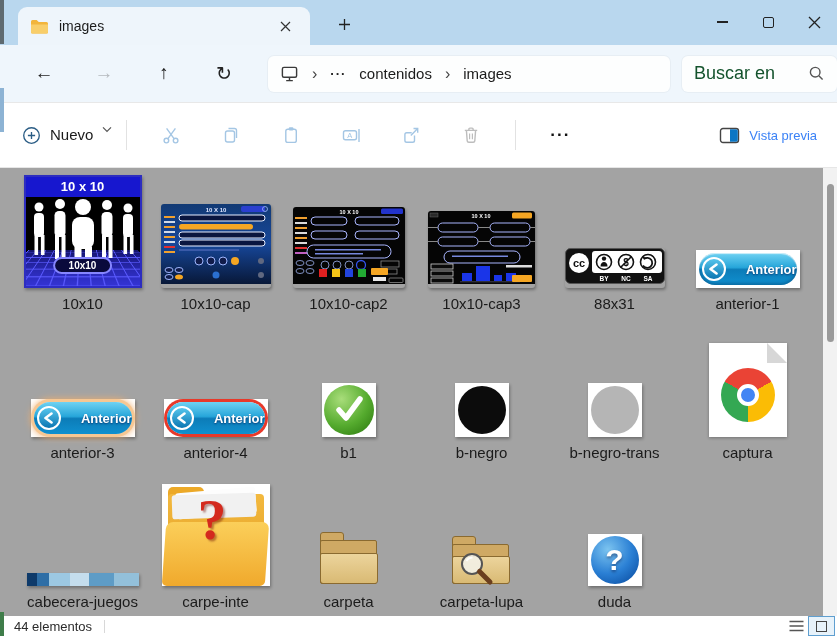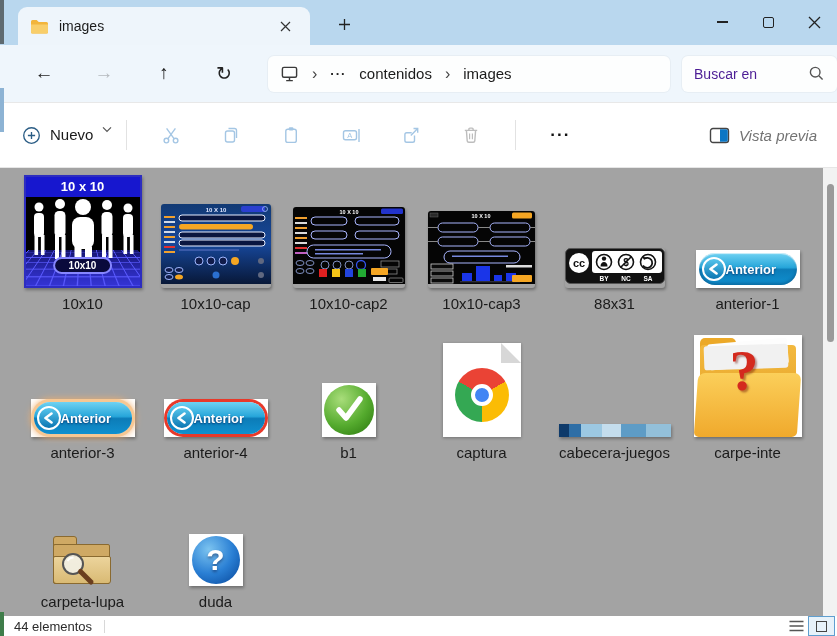--- a/index.html
+++ b/index.html
@@ -30,33 +30,33 @@
   .nav-btns { display:flex; margin-left:14px; }
   .nav-btn { width:60px; text-align:center; font-size:19px; color:#222; }
   .nav-btn.disabled { color:#b4b9bd; }
   .addressbar { margin-left:14px; width:405px; height:36px; background:#fdfefe; border-radius:6px;
                 display:flex; align-items:center; padding:0 12px; gap:13px; box-shadow:0 0 0 1px rgba(0,0,0,0.03); }
   .crumb { font-size:15px; color:#1b1b1b; }
   .crumb-chev { font-size:16px; color:#444; }
   .crumb-ellipsis { font-size:13px; font-weight:bold; color:#222; letter-spacing:1px; }
   .searchbox { margin-left:12px; width:156px; height:36px; background:#fdfefe; border-radius:6px;
                display:flex; align-items:center; padding:0 12px; box-shadow:0 0 0 1px rgba(0,0,0,0.03); }
-  .search-ph { font-size:14px; color:#4c1d95; flex:1; }
+  .search-ph { font-size:18px; color:#14532d; flex:1; }
 
   
   .toolbar { position:absolute; top:102px; left:0; right:0; height:66px; background:#fff;
              border-top:1px solid #e8e8e8; border-bottom:1px solid #e6e6e6;
              display:flex; align-items:center; }
   .nuevo { margin-left:22px; display:flex; align-items:flex-start; gap:9px; }
   .nuevo-label { font-size:15px; color:#1b1b1b; }
   .tb-sep { width:1px; height:30px; background:#e2e2e2; margin:0 14px; }
   .tool-ico { width:60px; display:flex; justify-content:center; align-items:center; }
   .more-dots { font-size:17px; font-weight:bold; color:#111; letter-spacing:1px; width:60px; text-align:center; }
   .preview-btn { margin-left:auto; margin-right:20px; display:flex; align-items:center; gap:9px; }
-  .preview-label { font-size:15px; color:#737373;font-style:italic; }
+  .preview-label { font-size:13px; color:#3b82f6; }
 
   
   .content { position:absolute; top:168px; left:0; right:0; bottom:20px; background:#a3a3a3; overflow:hidden; }
   .grid { position:absolute; left:16px; top:0; display:grid; grid-template-columns:repeat(6,133px); grid-auto-rows:149px; }
   .cell { display:flex; flex-direction:column; align-items:center; justify-content:flex-end; padding-bottom:4px; }
   .thumbwrap { display:flex; align-items:flex-end; justify-content:center; margin-bottom:7px; }
   .flabel { font-size:15px; color:#1b1b1b; line-height:18px; white-space:nowrap; }
   .shadow { box-shadow:1px 2px 3px rgba(0,0,0,.32); }
 
   
@@ -76,21 +76,21 @@
   
   .shot { position:relative; border-radius:3px; overflow:hidden; }
 
   
   .ant-tile { background:#fff; padding:3px 3px; }
   .pill-ant { width:98px; height:32px; border-radius:16px; display:flex; align-items:center;
               background:linear-gradient(180deg,#6fd2f2 0%,#27a6da 45%,#0c7cb8 52%,#1090cf 100%);
               box-shadow:inset 0 1px 1px rgba(255,255,255,.7), inset 0 -2px 3px rgba(0,40,80,.35); }
   .ant-circle { width:24px; height:24px; border-radius:50%; border:2px solid #fff; margin-left:3px; flex:0 0 auto;
                 background:linear-gradient(180deg,#55c5ec,#0b76b2); display:flex; align-items:center; justify-content:center; }
-  .ant-text { flex:1; text-align:left; color:#fff; font-weight:bold; font-size:13px;
+  .ant-text { flex:1; text-align:right; color:#fff; font-weight:bold; font-size:13px;
               text-shadow:0 1px 2px rgba(0,0,60,.55); }
   .glow-orange { box-shadow:0 0 0 3px #f6c793, 0 0 7px 3px #f0b070; border-radius:19px; }
   .ring-red { box-shadow:0 0 0 3px #e8392a; border-radius:19px; }
 
   
   .tile { background:#fff; display:flex; align-items:center; justify-content:center; }
   .ball-green { width:50px; height:50px; border-radius:50%;
                 background:radial-gradient(circle at 35% 28%, #a8dd7a, #55ab2e 55%, #2f7d12 92%); }
   .ball-white { width:54px; height:54px; border-radius:50%;
                 background:radial-gradient(circle at 38% 30%, #ffffff 0%, #eef2f2 45%, #ccd6d6 82%, #b9c6c6 100%); }
@@ -540,21 +540,37 @@
             <svg width="34" height="30" viewBox="0 0 34 30">
                   <path d="M7 15 L14 23 L28 4" stroke="#fff" stroke-width="5.5" fill="none" stroke-linecap="round" stroke-linejoin="round"></path>
                 </svg>
           </div>
         </div>
           </div>
         <span class="flabel">b1</span>
       </div>
 
 
-
+      <div class="cell">
+        <div class="thumbwrap">
+            <div class="tile shadow" style="width:54px;height:54px;">
+          <div class="ball-black"></div>
+        </div>
+          </div>
+        <span class="flabel">b-negro</span>
+      </div>
+
+      <div class="cell">
+        <div class="thumbwrap">
+            <div class="tile shadow" style="width:54px;height:54px;">
+          <div class="ball-gray"></div>
+        </div>
+          </div>
+        <span class="flabel">b-negro-trans</span>
+      </div>
 
       <div class="cell">
         <div class="thumbwrap">
             <div class="page">
           <div class="page-fold"></div>
           <div class="chrome">
                 <div class="chrome-inner"></div>
               </div>
         </div>
           </div>
@@ -575,20 +591,30 @@
           <div class="bf-back"></div>
           <div class="bf-page1"></div>
           <div class="bf-page2"></div>
           <div class="bf-front" style="background:linear-gradient(180deg,#fbcf5a,#f0a92c);"></div>
           <div class="bf-q">?</div>
         </div>
           </div>
         <span class="flabel">carpe-inte</span>
       </div>
 
+      <div class="cell">
+        <div class="thumbwrap">
+            <div class="folder-s">
+          <div class="fs-tab"></div>
+              <div class="fs-back"></div>
+              <div class="fs-front"></div>
+        </div>
+          </div>
+        <span class="flabel">carpeta</span>
+      </div>
 
       <div class="cell">
         <div class="thumbwrap">
             <div class="folder-s" style="width:62px;height:50px;">
           <div class="fs-tab"></div>
           <div class="fs-back" style="height:40px;"></div>
           <div class="fs-front" style="height:28px;"></div>
           <svg class="lupa" width="40" height="40" viewBox="0 0 40 40">
             <circle cx="15" cy="14" r="10" fill="rgba(242,240,228,0.92)" stroke="#555" stroke-width="2"></circle>
             <path d="M9.5 11 a7 7 0 0 1 6-3.5" stroke="#fff" stroke-width="2" fill="none" opacity="0.9"></path>

